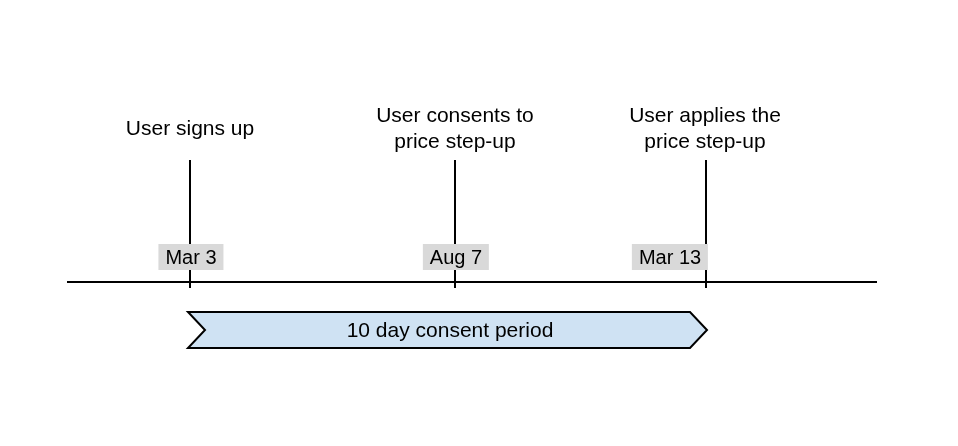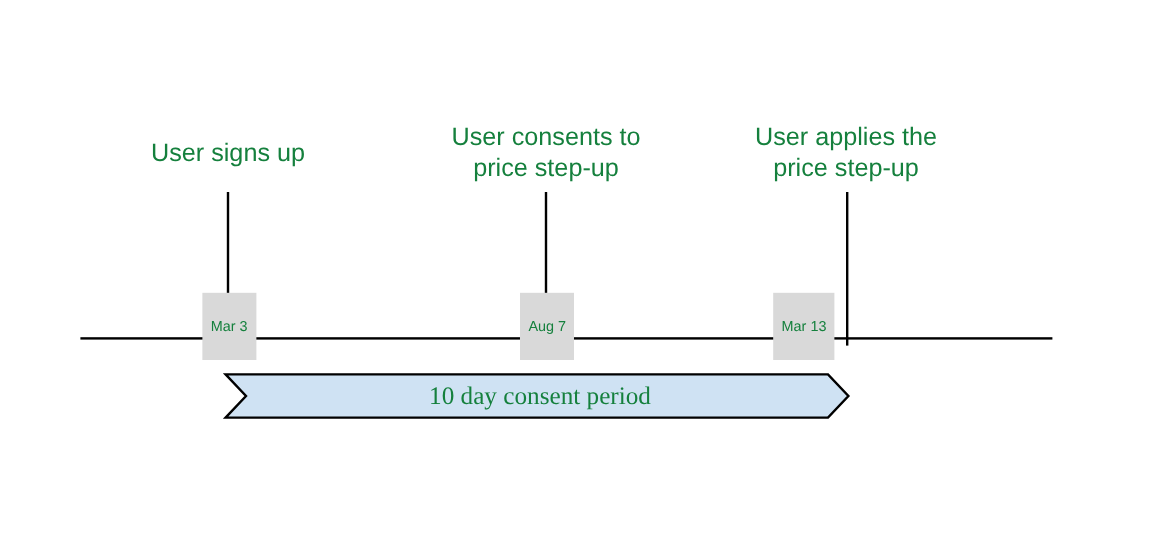--- a/index.html
+++ b/index.html
@@ -6,21 +6,21 @@
     margin: 0;
     padding: 0;
     background: #ffffff;
   }
   .canvas {
     position: relative;
     width: 958px;
     height: 446px;
     background: #ffffff;
     font-family: "Liberation Sans", "DejaVu Sans", sans-serif;
-    color: #15803d;
+    color: #000000;
     overflow: hidden;
   }
   
   .axis {
     position: absolute;
     left: 67px;
     top: 281px;
     width: 810px;
     height: 2px;
     background: #000000;
@@ -52,22 +52,22 @@
   }
   .event-label-1 { left: 70px; }
   .event-label-2 { left: 335px; }
   .event-label-3 { left: 585px; }
   
   .date-chip {
     position: absolute;
     top: 244px;
     transform: translateX(-50%);
     background: #d9d9d9;
-    padding: 16px 7px;
-    font-size: 12px;
+    padding: 1px 7px;
+    font-size: 20px;
     line-height: 24px;
     white-space: nowrap;
   }
   .date-chip-1 { left: 191px; }
   .date-chip-2 { left: 456px; }
   .date-chip-3 { left: 670px; }
   
   .banner-svg {
     position: absolute;
     left: 180px;
@@ -79,21 +79,20 @@
     position: absolute;
     left: 180px;
     top: 304px;
     width: 540px;
     height: 52px;
     display: flex;
     align-items: center;
     justify-content: center;
     font-size: 21px;
     line-height: 26px;
-    font-family: Liberation Serif, serif;
   }
 </style>
 </head>
 <body>
 
 <div class="canvas">
 
   <div class="axis"></div>
 
   <div class="tick tick-1"></div>

